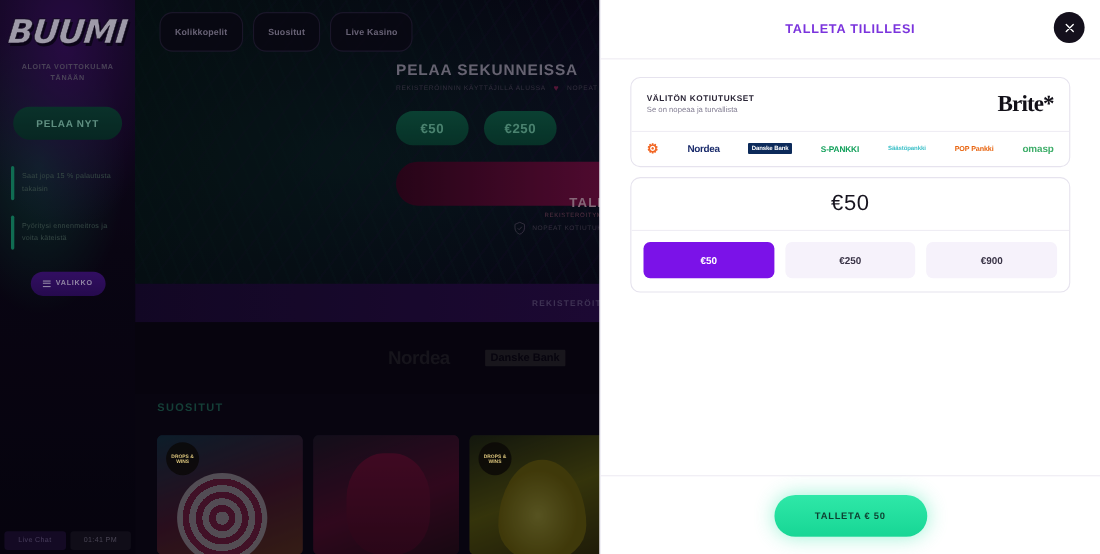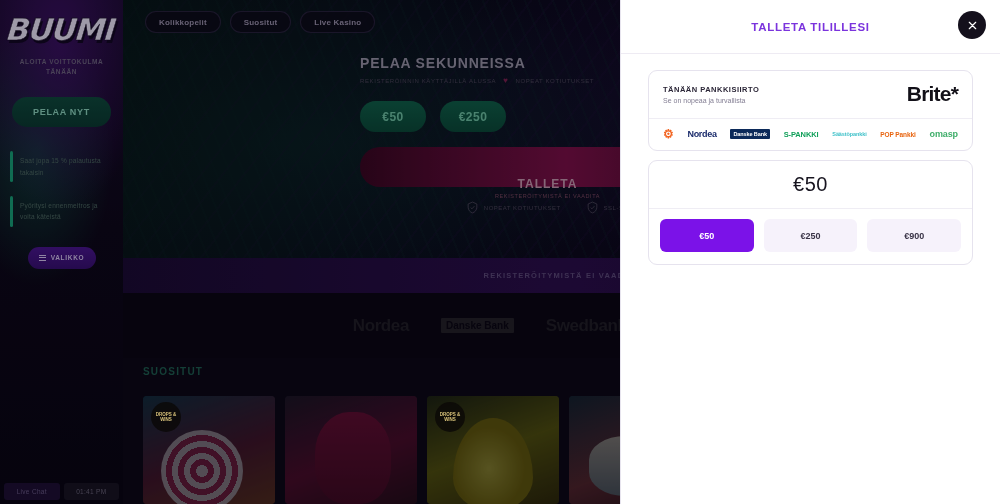--- a/index.html
+++ b/index.html
@@ -98,21 +98,21 @@
       radial-gradient(60% 90% at 22% 55%, #0e3f3a 0%, rgba(8,26,30,0) 70%),
       radial-gradient(70% 90% at 78% 40%, #2b0f52 0%, rgba(16,6,30,0) 72%),
       #090518;
     overflow: hidden;
   }
   .navpills {
     position: absolute; left: 22px; top: 11px;
     display: flex; gap: 9px;
   }
   .pill {
-    height: 22px; padding: 0 13px; border-radius: 12px;
+    height: 36px; padding: 0 13px; border-radius: 12px;
     display: flex; align-items: center;
     background: rgba(14,10,24,.82);
     border: 1px solid rgba(90,72,120,.35);
     color: #9c93ad; font-size: 8px; font-weight: 600; letter-spacing: .2px;
     cursor: pointer;
   }
   .hero-card {
     position: absolute; left: 237px; top: 55px; width: 400px; height: 175px;
   }
   .hero-title {
@@ -201,21 +201,21 @@
       background: radial-gradient(60% 60% at 45% 55%, #e8e04a 0%, #a8980c 75%); }
   .t4 .blob { left: 20px; top: 40px; width: 90px; height: 60px; border-radius: 40%;
       background: linear-gradient(180deg,#d8d2c4 0%, #7a8a94 100%); }
 
   .dim-overlay {
     position: absolute; inset: 0; background: rgba(4,2,10,.34); pointer-events: none;
   }
 
   
   .modal {
-    position: absolute; right: 0; top: 0; width: 380px; height: 504px;
+    position: absolute; right: 0; top: 0; width: 455px; height: 504px;
     background: #ffffff;
     border-left: 1px solid #e7e4ee;
     display: flex; flex-direction: column;
   }
   .modal-head {
     position: relative; height: 54px; flex: 0 0 54px;
     display: flex; align-items: center; justify-content: center;
     border-bottom: 1px solid #eeebf3;
   }
   .modal-title {
@@ -238,21 +238,21 @@
   }
   .method-top {
     display: flex; align-items: center; justify-content: space-between;
     padding: 11px 14px 12px;
   }
   .method-name {
     font-size: 7.5px; font-weight: 700; letter-spacing: 0.5px; color: #2a2536;
   }
   .method-desc { margin-top: 3px; font-size: 7px; color: #837e93; }
   .brite {
-    font-family: Liberation Sans, sans-serif;
+    font-family: Liberation Serif, serif;
     font-size: 21px; font-weight: 800; letter-spacing: -0.8px; color: #121018;
   }
   .method-banks {
     border-top: 1px solid #efedf4;
     display: flex; align-items: center; justify-content: space-between;
     padding: 8px 14px 9px; gap: 4px;
   }
   .mb { font-size: 6.5px; font-weight: 800; white-space: nowrap; letter-spacing: -0.1px; }
   .mb.op { color: #f26522; font-size: 12px; }
   .mb.nordea { color: #1a2b6b; font-size: 9px; font-weight: 700; letter-spacing: -0.3px; }
@@ -416,21 +416,21 @@
           <path d="M5 5l14 14M19 5L5 19" stroke="#ffffff" stroke-width="2.6" stroke-linecap="round"></path>
         </svg>
       </button>
     </div>
 
     <div class="modal-body">
 
       <div class="method-card">
         <div class="method-top">
           <div>
-            <div class="method-name">TÄNÄÄN PANKKISIIRTO</div>
+            <div class="method-name">VÄLITÖN KOTIUTUKSET</div>
             <div class="method-desc">Se on nopeaa ja turvallista</div>
           </div>
           <div class="brite">Brite*</div>
         </div>
         <div class="method-banks">
           <span class="mb op">⚙</span>
           <span class="mb nordea">Nordea</span>
           <span class="mb danske">Danske Bank</span>
           <span class="mb spankki">S-PANKKI</span>
           <span class="mb saasto">Säästöpankki</span>
@@ -444,15 +444,18 @@
         <div class="amount-display">€50</div>
         <div class="quick-row">
           <button class="quick active">€50</button>
           <button class="quick">€250</button>
           <button class="quick">€900</button>
         </div>
       </div>
 
     </div>
 
+    <div class="modal-foot">
+      <button class="deposit-btn">TALLETA € 50</button>
+    </div>
   </div>
 
 </div>
 
 </body></html>

